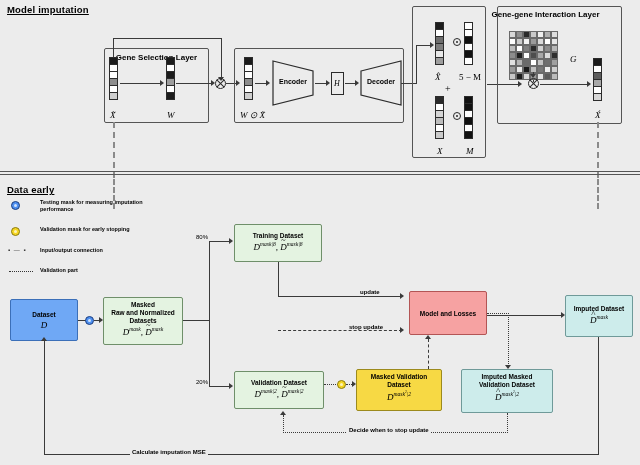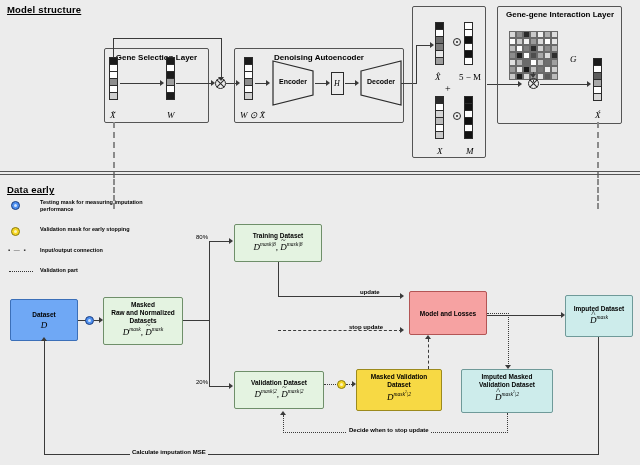--- a/index.html
+++ b/index.html
@@ -83,21 +83,21 @@
   .hat{position:relative;display:inline-block;}
   .hat::before{content:"^";position:absolute;top:-6px;left:50%;transform:translateX(-50%);font-style:normal;font-size:9px;}
   .tilde{position:relative;display:inline-block;}
   .tilde::before{content:"~";position:absolute;top:-6px;left:50%;transform:translateX(-50%);font-style:normal;font-size:8px;}
 </style>
 </head>
 <body>
 
 <div class="panel" id="model-panel">
 
-  <div class="sec-title" style="left:7px;top:4px;">Model structure</div>
+  <div class="sec-title" style="left:7px;top:4px;">Model imputation</div>
 
   <div class="box" style="left:104px;top:48px;width:105px;height:75px;"></div>
   <div class="box-title" style="left:104px;top:53px;width:105px;">Gene Selection Layer</div>
 
   <div class="arrowline v" style="left:113px;top:38px;height:30px;"></div>
   <div class="arrowline" style="left:113px;top:38px;width:108px;"></div>
   <div class="arrowline v" style="left:221px;top:38px;height:40px;"></div>
   <div class="ahead d" style="left:218px;top:77px;"></div>
 
   <div class="vec" style="left:109px;top:57px;">
@@ -124,21 +124,20 @@
   <div class="lbl" style="left:167px;top:110px;">W</div>
 
   <div class="arrowline" style="left:176px;top:83px;width:37px;"></div>
   <div class="ahead r" style="left:211px;top:80px;"></div>
   <div class="otimes" style="left:215px;top:78px;"></div>
 
   <div class="arrowline" style="left:226px;top:83px;width:12px;"></div>
   <div class="ahead r" style="left:236px;top:80px;"></div>
 
   <div class="box" style="left:234px;top:48px;width:170px;height:75px;"></div>
-  <div class="box-title" style="left:234px;top:53px;width:170px;">Denoising Autoencoder</div>
 
   <div class="vec" style="left:244px;top:57px;">
     <div class="cell" style="background:#1c1c1c;"></div>
     <div class="cell" style="background:#ffffff;"></div>
     <div class="cell" style="background:#ffffff;"></div>
     <div class="cell" style="background:#8d8d8d;"></div>
     <div class="cell" style="background:#ffffff;"></div>
     <div class="cell" style="background:#cfcfcf;"></div>
   </div>
   <div class="lbl" style="left:240px;top:110px;">W ⊙ X̃</div>
@@ -219,21 +218,21 @@
     <div class="cell" style="background:#111111;"></div>
     <div class="cell" style="background:#ffffff;"></div>
     <div class="cell" style="background:#111111;"></div>
   </div>
   <div class="lbl" style="left:466px;top:146px;">M</div>
 
   <div class="arrowline" style="left:487px;top:84px;width:33px;"></div>
   <div class="ahead r" style="left:518px;top:81px;"></div>
 
   <div class="box" style="left:497px;top:6px;width:125px;height:118px;"></div>
-  <div class="box-title" style="left:497px;top:10px;width:117px;line-height:9px;text-align:right;">Gene-gene Interaction Layer</div>
+  <div class="box-title" style="left:487px;top:10px;width:117px;line-height:9px;">Gene-gene Interaction Layer</div>
 
   <div class="grid-g" style="left:509px;top:31px;">
     <div style="background:#d8d8d8"></div>
       <div style="background:#8f8f8f"></div>
       <div style="background:#2a2a2a"></div>
       <div style="background:#c9c9c9"></div>
       <div style="background:#efefef"></div>
       <div style="background:#b0b0b0"></div>
       <div style="background:#dedede"></div>
     <div style="background:#ffffff"></div>

